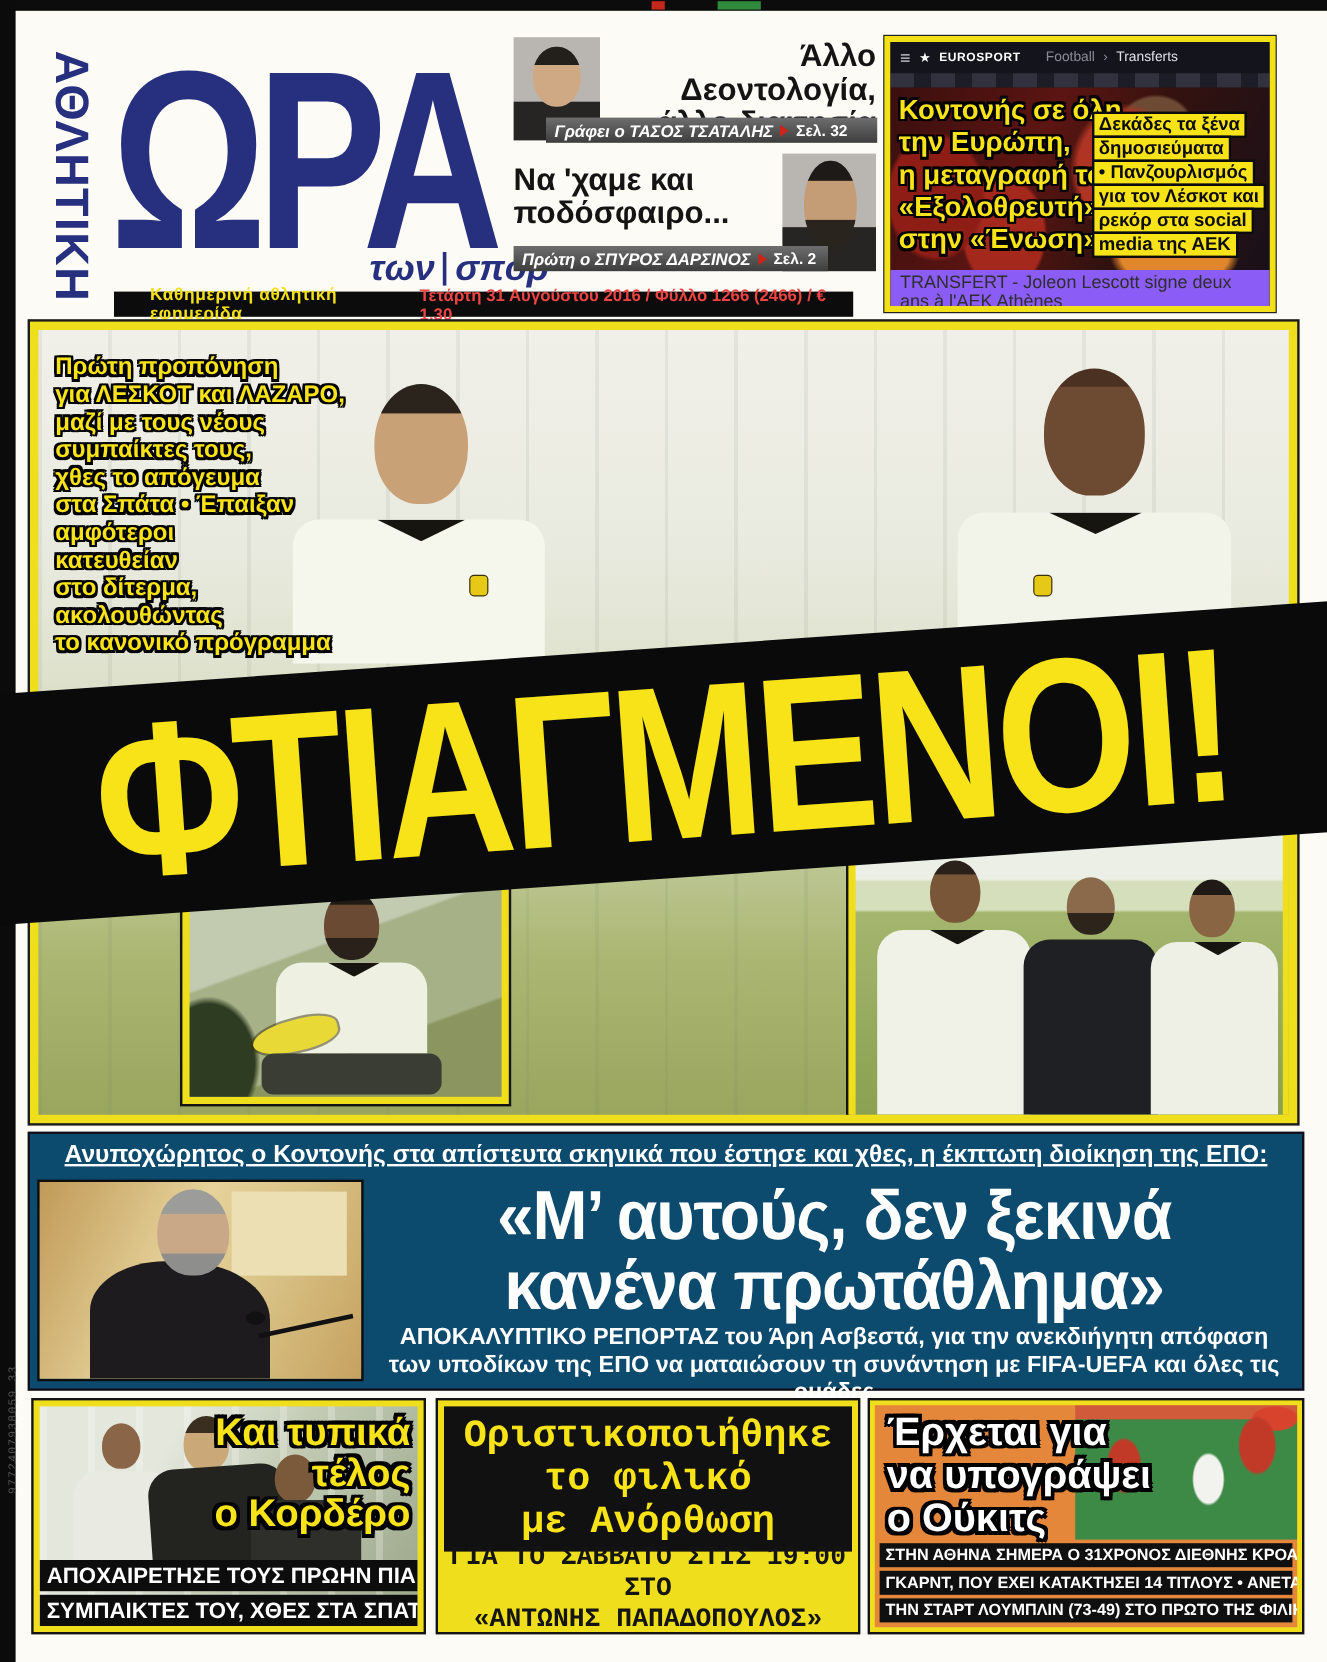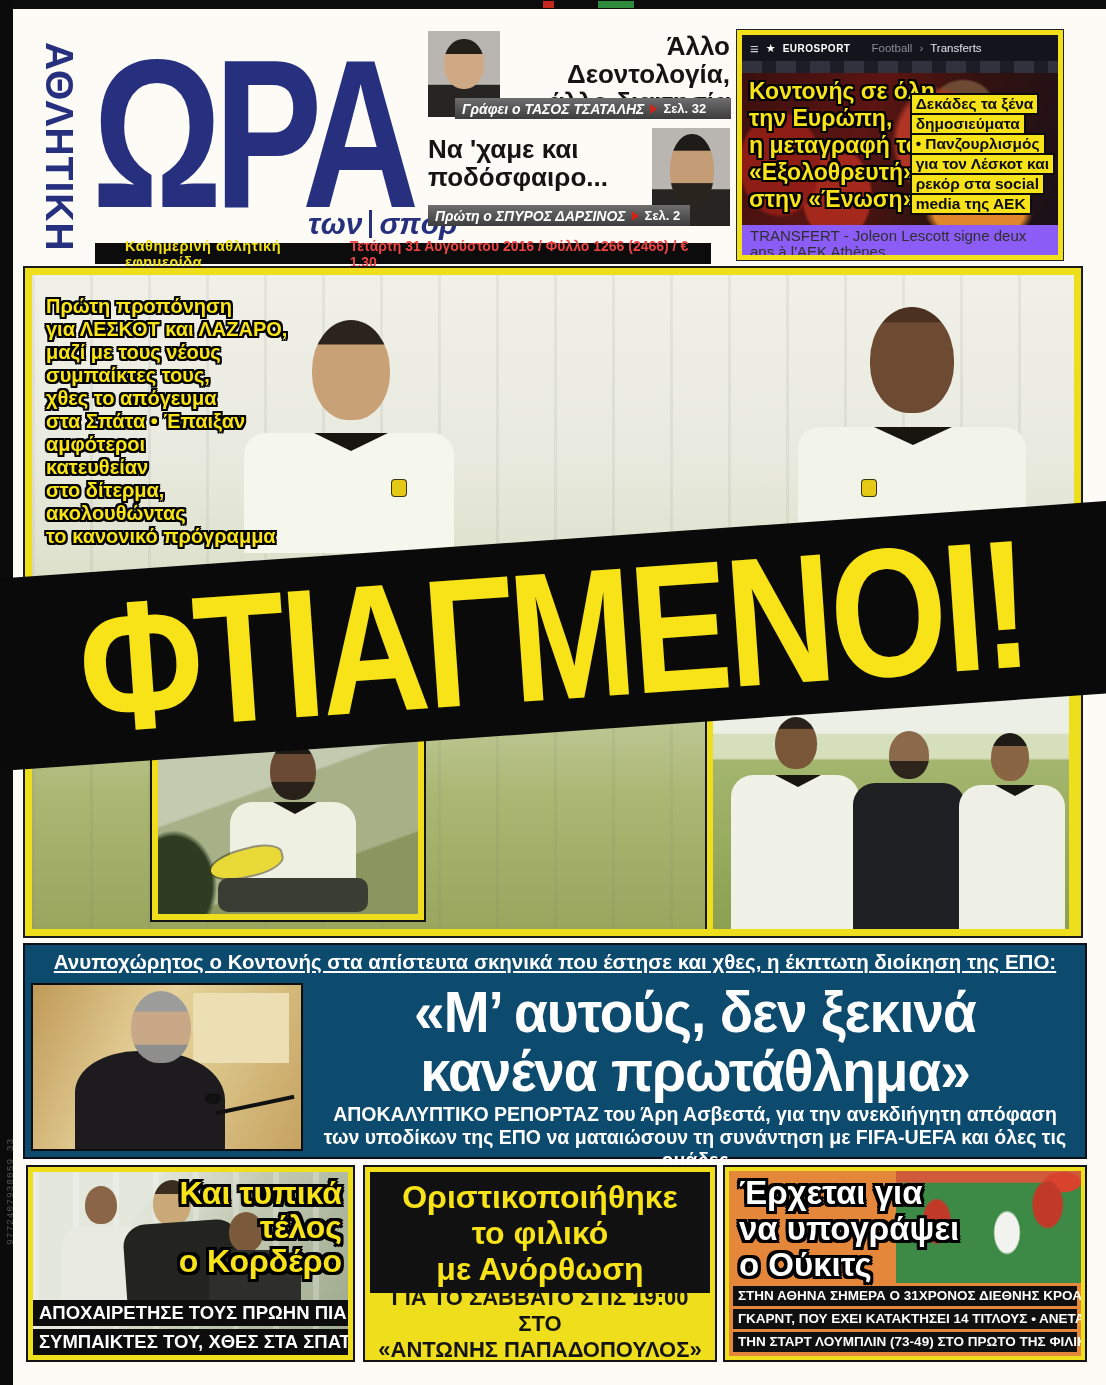--- a/index.html
+++ b/index.html
@@ -90,21 +90,21 @@
   #epo-deck{left:285px;top:158px;width:770px;text-align:center;color:#fff;font-weight:bold;font-size:19.5px;line-height:23px;}
   
   .bbox{top:1167px;height:193px;background:#eede1c;box-shadow:0 0 0 2px #141414;}
   #box-cordero{left:28px;width:325px;padding:5px;}
   #box-cordero .ph{position:relative;width:100%;height:100%;overflow:hidden;
      background:repeating-linear-gradient(90deg,rgba(255,255,255,.25) 0 6px,transparent 6px 40px),
         linear-gradient(120deg,#e3e7dc 0 30%,#c3cbb5 55%,#9aa689 100%);}
   #cordero-title{position:absolute;right:6px;top:4px;text-align:right;font-weight:bold;font-size:32px;line-height:34px;z-index:2;}
   #cordero-strips{position:absolute;left:0;bottom:0;width:100%;z-index:2;}
   #cordero-strips div{background:#0d0d0d;color:#fff;font-weight:bold;font-size:18.5px;padding:2px 6px;margin-top:3px;white-space:nowrap;}
-  #box-friendly{left:365px;width:350px;padding:5px;display:flex;flex-direction:column;}
+  #box-friendly{left:365px;width:350px;padding:5px;display:flex;flex-direction:column;font-family:Liberation Mono, monospace;}
   #friendly-main{flex:1;background:#111;display:flex;align-items:center;justify-content:center;text-align:center;
      color:#f7e318;font-weight:bold;font-size:32px;line-height:36px;}
   #friendly-sub{height:62px;display:flex;align-items:center;justify-content:center;text-align:center;
      color:#141414;font-weight:bold;font-size:22px;line-height:26px;}
   #box-ukic{left:725px;width:360px;padding:4px;}
   #ukic-inner{position:relative;width:100%;height:100%;background:#e5873b;overflow:hidden;}
   #ukic-title{position:absolute;left:10px;top:4px;color:#fff;font-weight:bold;font-size:33px;line-height:36px;z-index:3;}
   #ukic-photo{position:absolute;right:0;top:0;width:185px;height:112px;
      background:radial-gradient(ellipse 26px 40px at 82% 30%,#c13a28 0 55%,transparent 62%),
         radial-gradient(ellipse 22px 36px at 60% 55%,#f2f2ee 0 55%,transparent 62%),

